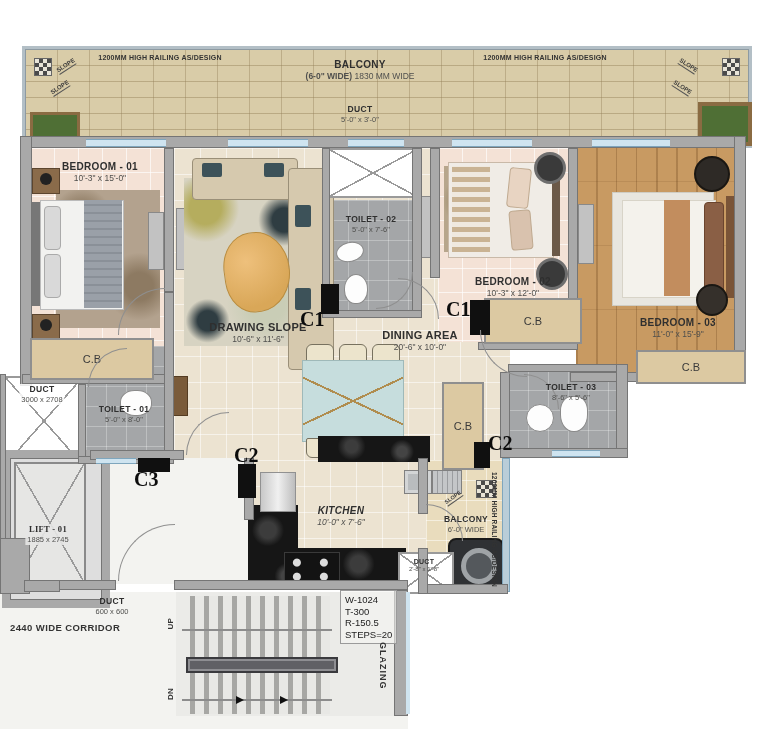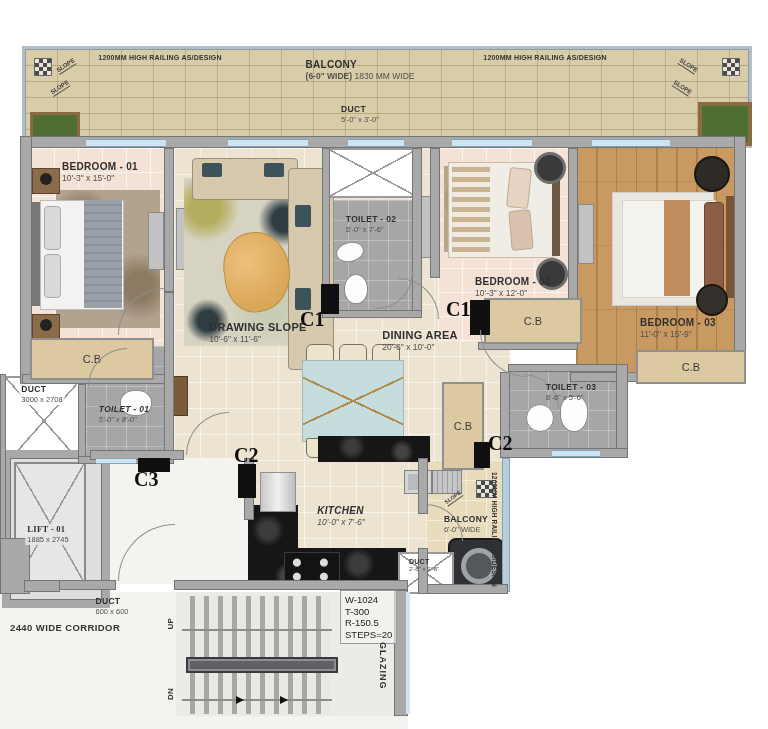--- a/index.html
+++ b/index.html
@@ -18,21 +18,21 @@
   .blk{position:absolute;background:#101010;}
   .cb{position:absolute;background:#dcc9a2;border:2px solid #8f8f8f;display:flex;align-items:center;justify-content:center;font-size:11px;color:#3a3a3a;}
   .xbox{position:absolute;background-color:#fff;border:2px solid #9a9a9a;background-image:linear-gradient(to bottom right,transparent calc(50% - .8px),#9a9a9a calc(50% - .8px),#9a9a9a calc(50% + .8px),transparent calc(50% + .8px)),linear-gradient(to bottom left,transparent calc(50% - .8px),#9a9a9a calc(50% - .8px),#9a9a9a calc(50% + .8px),transparent calc(50% + .8px));}
   .check{position:absolute;background:repeating-conic-gradient(#4a4a4a 0 25%,#e8e4d8 0 50%) 0 0/8px 8px;border:1px solid #666;}
   .treads{background:repeating-linear-gradient(90deg,#a7a7a4 0 5px,#e8e8e5 5px 14px);}
   .arc{position:absolute;border:1.6px solid #8f8f8f;}
   .atl{border-right:0;border-bottom:0;border-top-left-radius:100%;}
   .atr{border-left:0;border-bottom:0;border-top-right-radius:100%;}
   .abl{border-right:0;border-top:0;border-bottom-left-radius:100%;}
   .abr{border-left:0;border-top:0;border-bottom-right-radius:100%;}
-  .lbl{position:absolute;transform:translateX(-50%);white-space:nowrap;line-height:1.3;}
+  .lbl{position:absolute;text-align:center;transform:translateX(-50%);white-space:nowrap;line-height:1.3;}
   .rn{font-weight:bold;font-size:10px;letter-spacing:.3px;color:#2f2f2f;}
   .rn.big{font-size:11px;}
   .rn.small{font-size:8.5px;}
   .rd{font-size:8.5px;color:#50504e;}
   .rd.small{font-size:7.5px;}
   .colLbl{position:absolute;font-family:"Liberation Serif",serif;font-weight:bold;font-size:20px;color:#0c0c0c;}
   .tinyb{position:absolute;font-weight:bold;font-size:7px;letter-spacing:.2px;color:#333;white-space:nowrap;}
   .vert{writing-mode:vertical-rl;}
   .flip{transform:rotate(180deg);}
   .slope{position:absolute;font-weight:bold;font-size:6px;color:#3a3a3a;border-bottom:1.2px solid #555;padding-bottom:1px;white-space:nowrap;}
@@ -262,21 +262,21 @@
     <div class="rd small">5'-0" x 7'-6"</div>
   </div>
   <div class="lbl" style="left:513px;top:275px;">
     <div class="rn">BEDROOM - 02</div>
     <div class="rd">10'-3" x 12'-0"</div>
   </div>
   <div class="lbl" style="left:678px;top:316px;">
     <div class="rn">BEDROOM - 03</div>
     <div class="rd">11'-0" x 15'-9"</div>
   </div>
-  <div class="lbl" style="left:124px;top:404px;font-style:italic;">
+  <div class="lbl" style="left:124px;top:404px;">
     <div class="rn small">TOILET - 01</div>
     <div class="rd small">5'-0" x 8'-0"</div>
   </div>
   <div class="lbl" style="left:571px;top:382px;">
     <div class="rn small">TOILET - 03</div>
     <div class="rd small">8'-6" x 5'-6"</div>
   </div>
   <div class="lbl" style="left:42px;top:384px;">
     <div class="rn small" style="background:rgba(255,255,255,.85);padding:0 2px;">DUCT</div>
     <div class="rd small" style="background:rgba(255,255,255,.85);padding:0 2px;">3000 x 2708</div>

